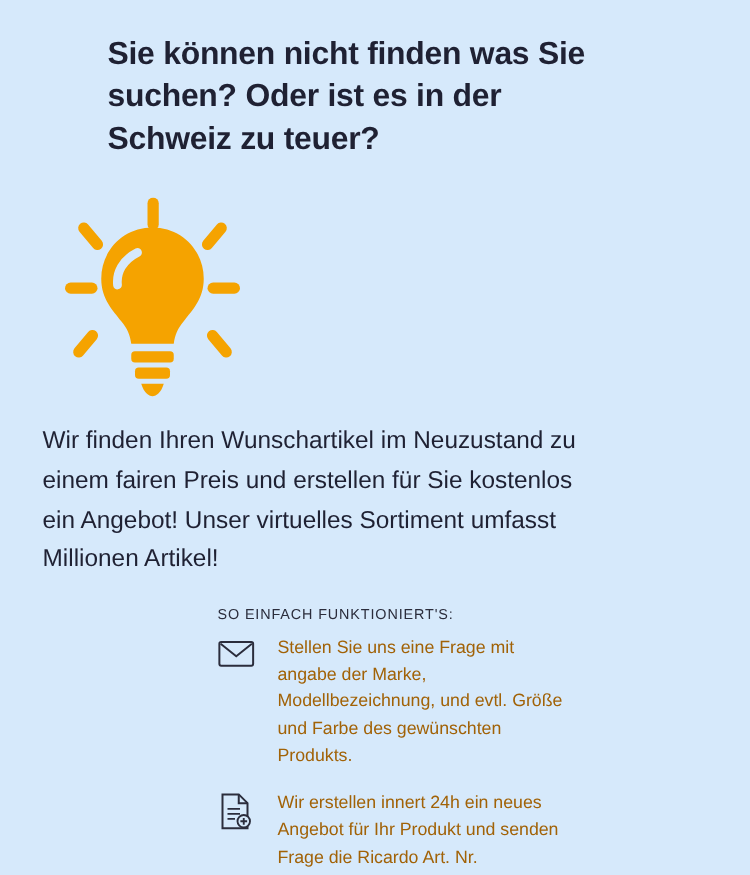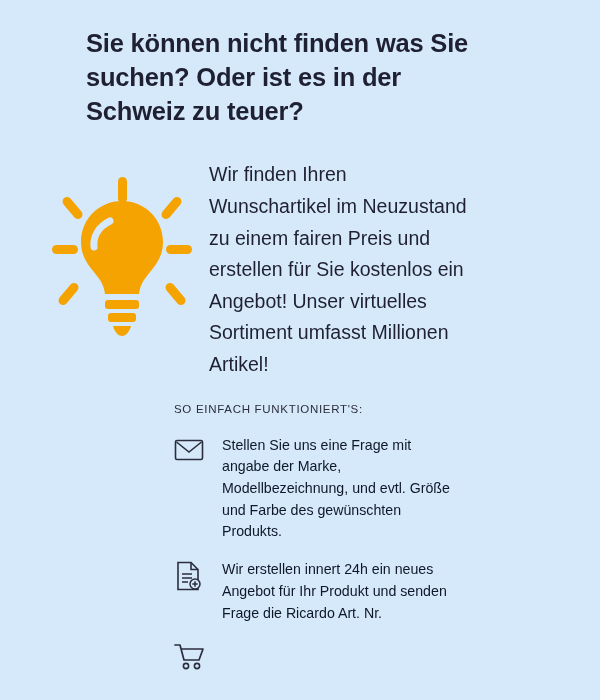--- a/index.html
+++ b/index.html
@@ -30,21 +30,22 @@
     letter-spacing: -0.2px;
     color: #1f2133;
     margin: 0 0 6px 52px;
     max-width: 470px;
   }
 
   
   .hero {
     display: flex;
     align-items: flex-start;
-    margin-top: 27px;
+    margin-top: 8px;
+    flex-direction: column;
   }
   .bulb-wrap {
     width: 175px;
     flex: 0 0 175px;
     display: flex;
     justify-content: center;
     align-items: flex-start;
     padding-top: 22px;
   }
   .bulb-svg { display: block; }
@@ -62,21 +63,21 @@
   .steps-section {
     margin-top: 22px;
     padding-left: 140px;
     padding-right: 18px;
     position: relative;
   }
   .steps-title {
     font-size: 11.5px;
     letter-spacing: 0.7px;
     color: #2b2d3c;
-    margin-bottom: 20px;
+    margin-bottom: 10px;
     text-transform: uppercase;
   }
   .step {
     display: flex;
     align-items: flex-start;
     position: relative;
     margin-bottom: 4px;
   }
   .step-icon {
     flex: 0 0 48px;
@@ -85,21 +86,21 @@
     justify-content: flex-start;
     align-items: flex-start;
     padding-top: 2px;
     position: relative;
   }
   .step-icon svg { display: block; }
   .step-text {
     flex: 1 1 auto;
     font-size: 14.2px;
     line-height: 1.53;
-    color: #0f172a;
+    color: #a16207;
     padding-bottom: 12px;
   }
   
   .dots {
     position: absolute;
     left: 14px;
     top: 34px;
     bottom: 2px;
     width: 3px;
     background-image: linear-gradient(to bottom, #5a6070 0 3px, transparent 3px 8px);

